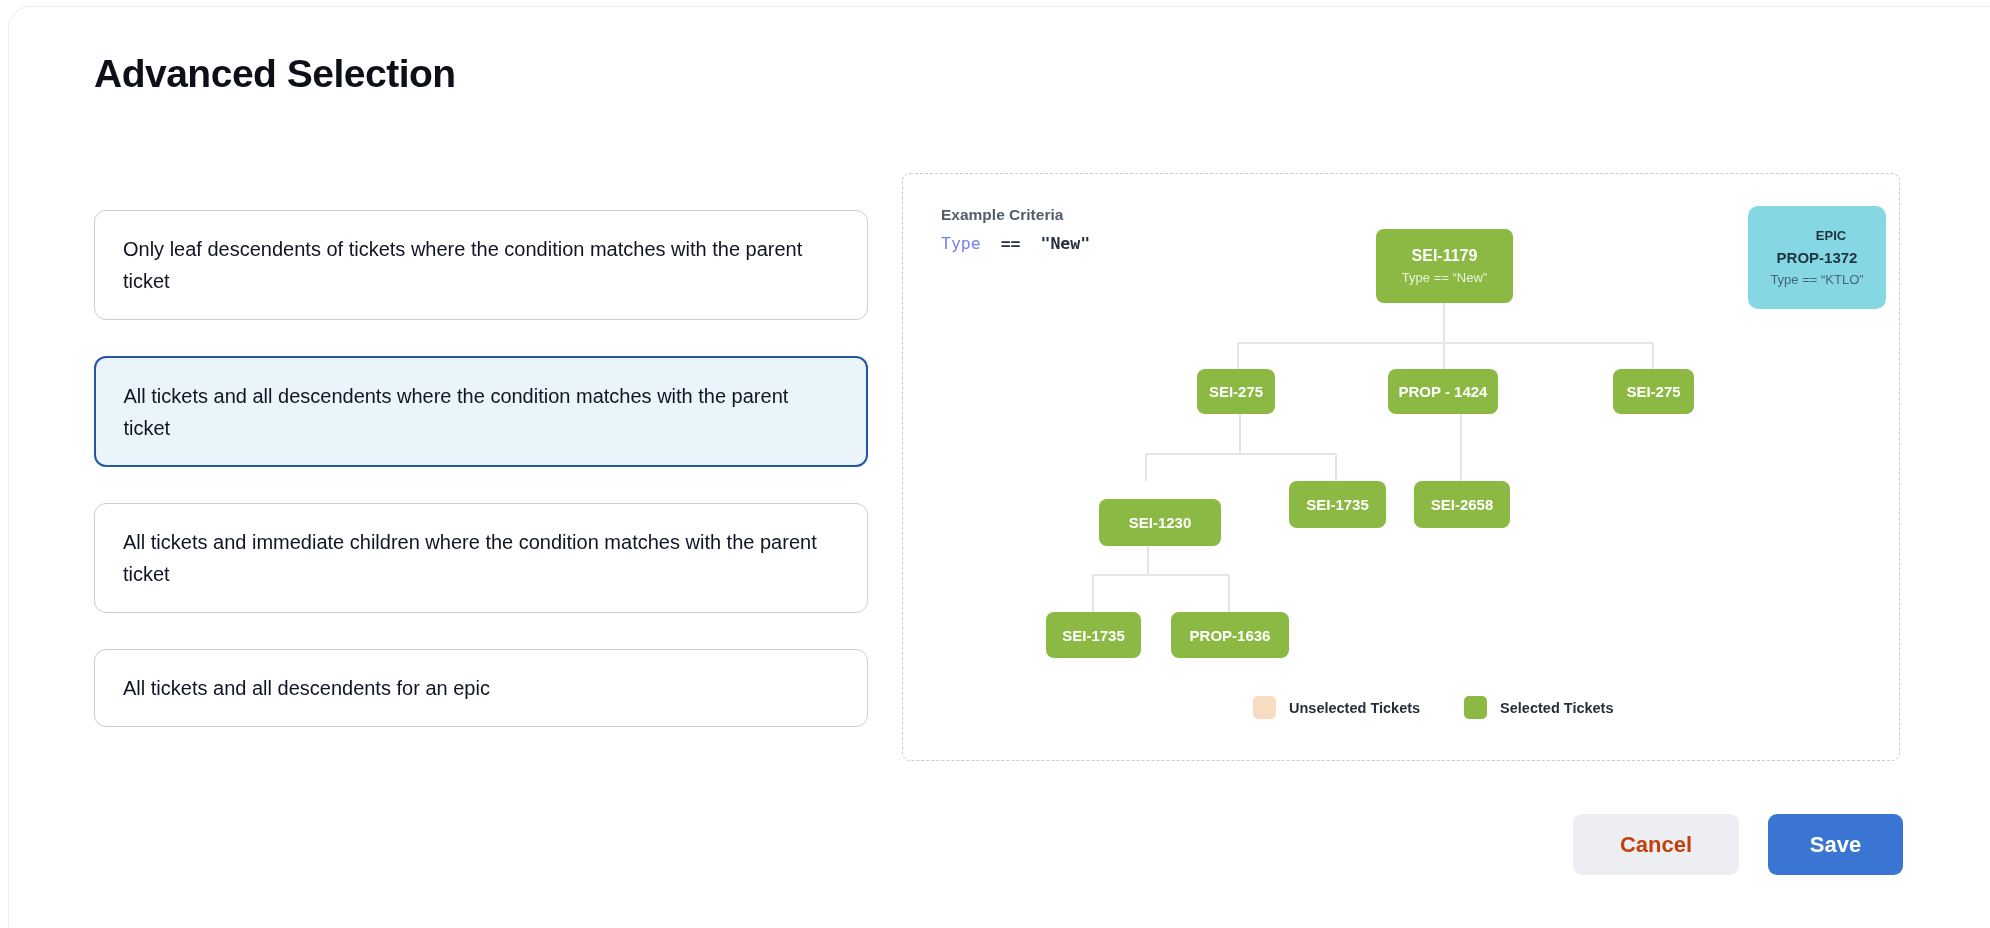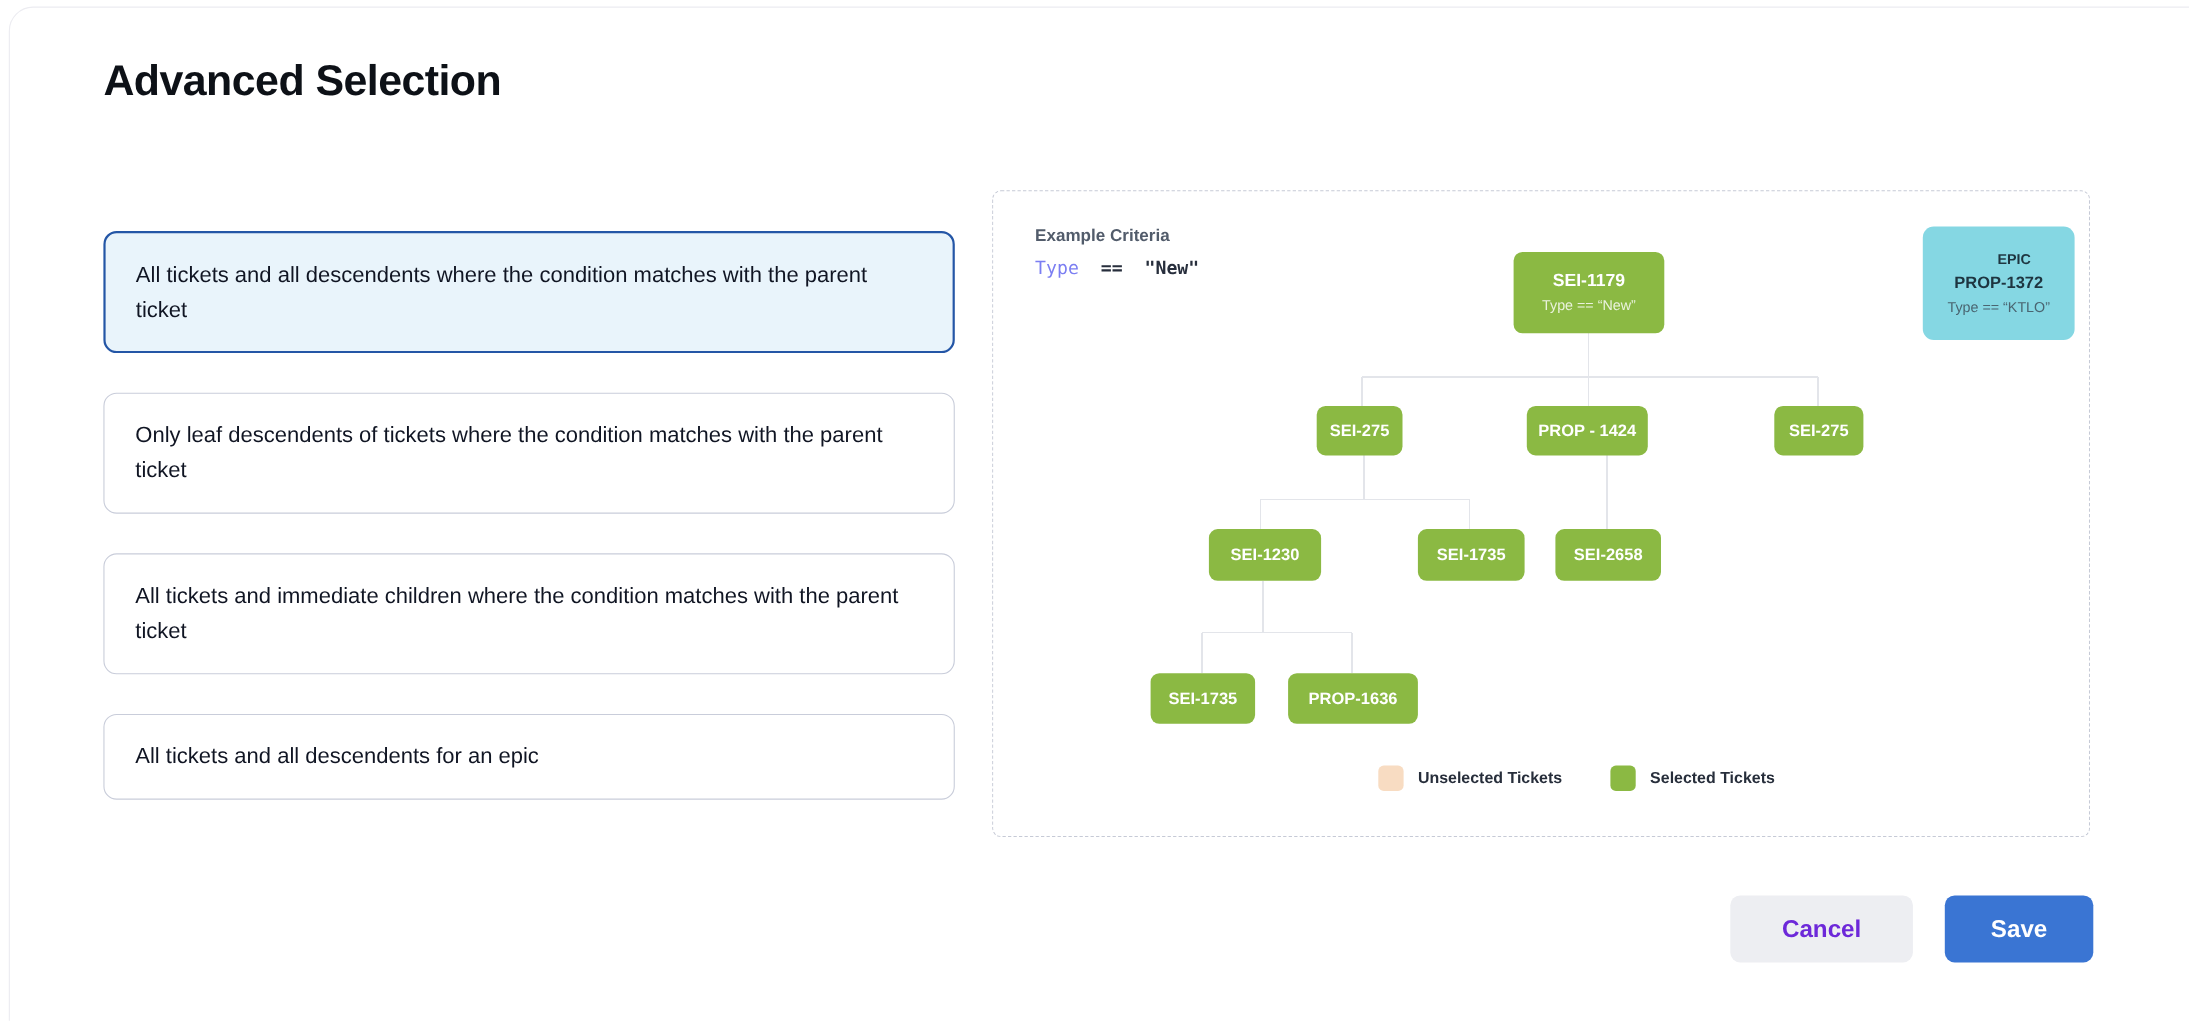--- a/index.html
+++ b/index.html
@@ -45,53 +45,53 @@
   .tree-lines { position: absolute; left: 0; top: 0; }
   .tree-node { position: absolute; background: #8bb943; border-radius: 8px;
     display: flex; flex-direction: column; align-items: center; justify-content: center;
     color: #ffffff; font-weight: 700; font-size: 15px; }
   .tree-node .subtitle { font-weight: 400; font-size: 13px; color: rgba(255,255,255,0.82);
     margin-top: 5px; }
   .node-root { left: 473px; top: 55px; width: 137px; height: 74px; font-size: 16px; }
   .node-1 { left: 294px; top: 195px; width: 78px;  height: 45px; }
   .node-2 { left: 485px; top: 195px; width: 110px; height: 45px; }
   .node-3 { left: 710px; top: 195px; width: 81px;  height: 45px; }
-  .node-4 { left: 196px; top: 307px; width: 102px;  height: 47px; }
+  .node-4 { left: 196px; top: 325px; width: 122px;  height: 47px; }
   .node-5 { left: 386px; top: 307px; width: 97px;  height: 47px; }
   .node-6 { left: 511px; top: 307px; width: 96px; height: 47px; }
   .node-7 { left: 143px; top: 438px; width: 95px;  height: 46px; }
   .node-8 { left: 268px; top: 438px; width: 118px; height: 46px; }
 
   
   .legend { position: absolute; left: 350px; top: 522px; display: flex; gap: 44px; }
   .legend-item { display: flex; align-items: center; }
   .legend-swatch { width: 23px; height: 23px; border-radius: 5px; }
   .legend-label { margin-left: 13px; font-size: 14.5px; font-weight: 700; color: #272e3b; }
 
   
   .btn { position: absolute; top: 814px; height: 61px; border: none; border-radius: 9px;
     font-family: "Liberation Sans", sans-serif; font-size: 22px; font-weight: 700;
     cursor: pointer; }
-  .btn-cancel { left: 1573px; width: 166px; background: #edeef2; color: #6d28d9; }
+  .btn-cancel { left: 1573px; width: 166px; background: #edeef2; color: #c2410c; }
   .btn-save { left: 1768px; width: 135px; background: #3a75d3; color: #ffffff; }
 </style>
 </head>
 <body>
 
 <div class="stage">
   <div class="modal-card"></div>
 
   <h1 class="page-title">Advanced Selection</h1>
 
   <div class="options">
+    <div class="option-card">
+      <span>Only leaf descendents of tickets where the condition matches with the parent ticket</span>
+    </div>
     <div class="option-card selected">
       <span>All tickets and all descendents where the condition matches with the parent ticket</span>
-    </div>
-    <div class="option-card">
-      <span>Only leaf descendents of tickets where the condition matches with the parent ticket</span>
     </div>
     <div class="option-card">
       <span>All tickets and immediate children where the condition matches with the parent ticket</span>
     </div>
     <div class="option-card">
       <span>All tickets and all descendents for an epic</span>
     </div>
   </div>
 
   <div class="example-panel">

